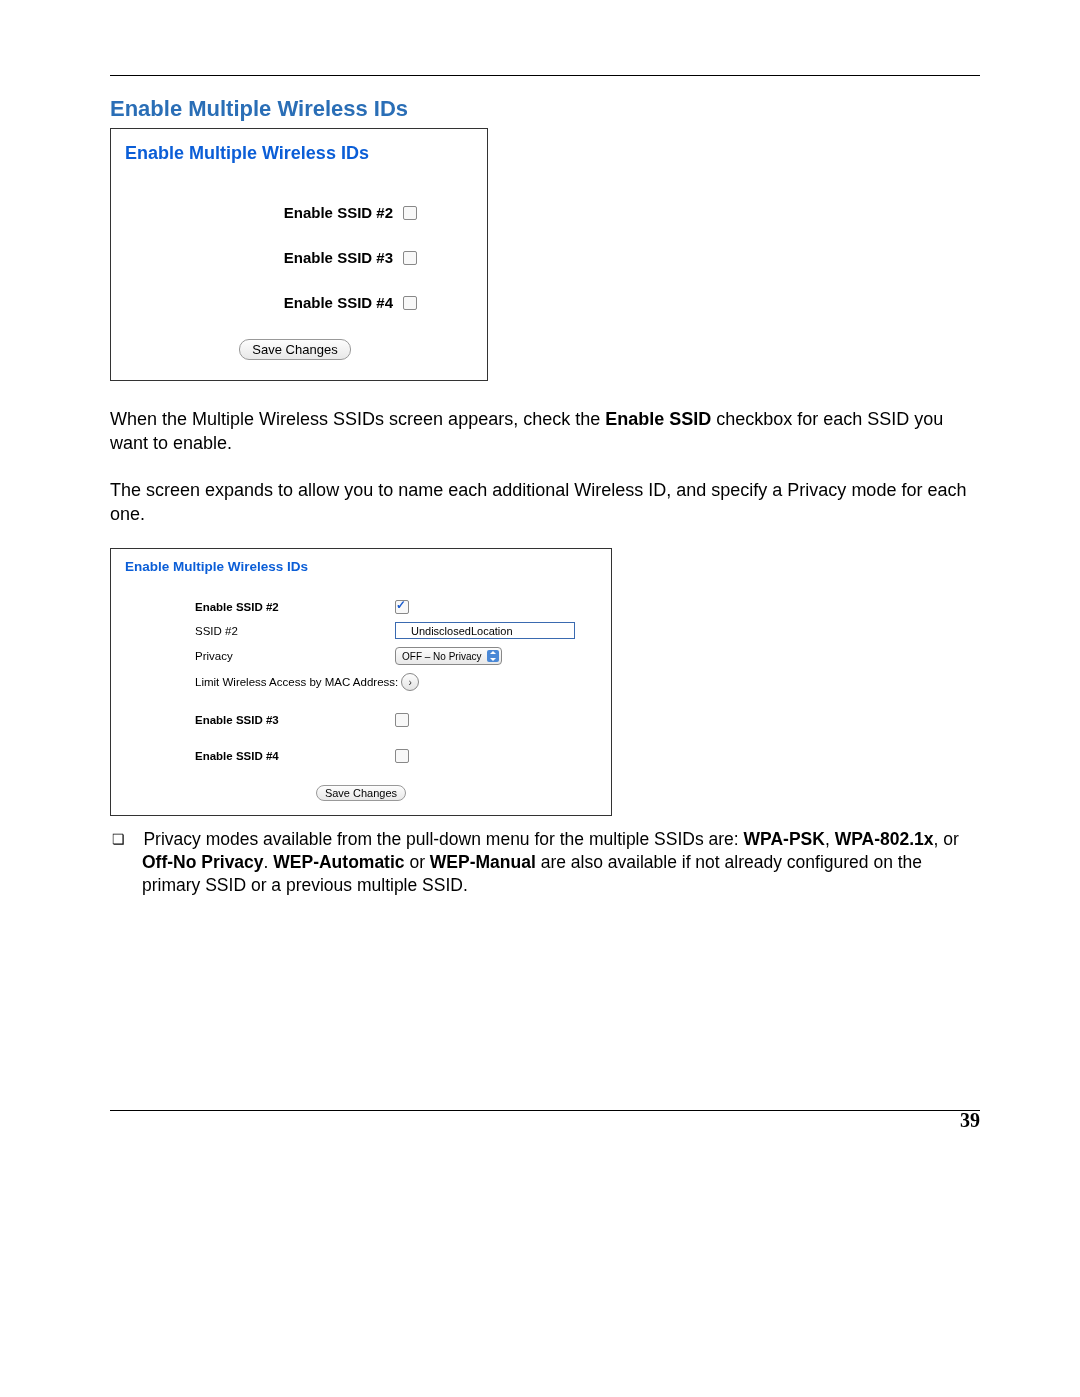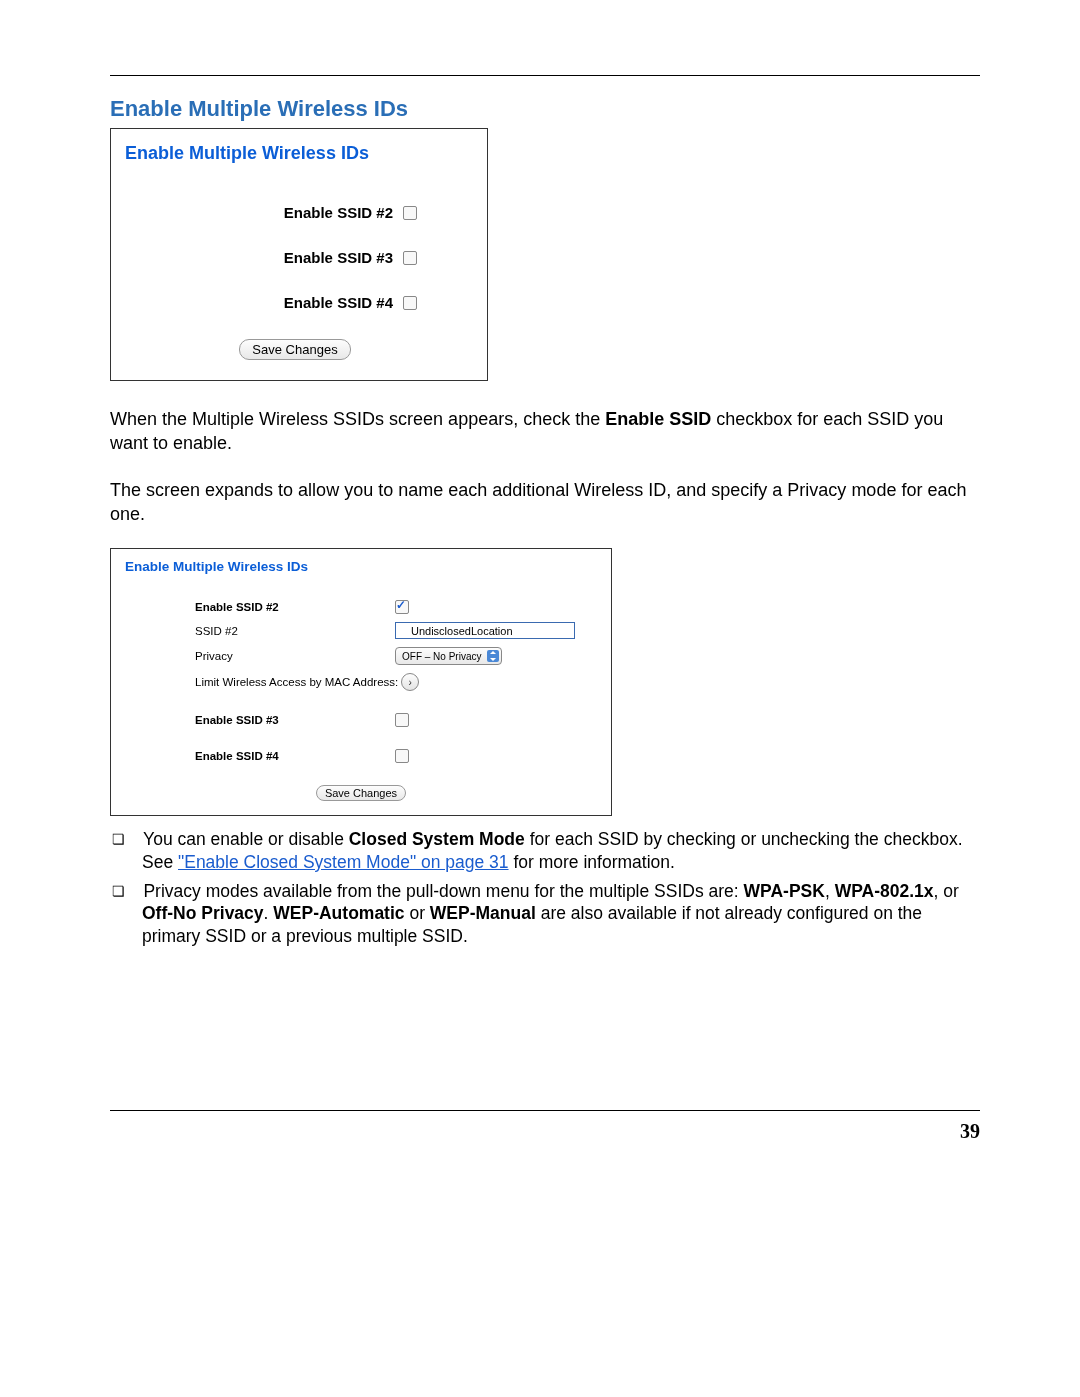--- a/index.html
+++ b/index.html
@@ -208,21 +208,21 @@
   .bottom-rule {
     position: absolute;
     left: 110px;
     right: 100px;
     bottom: 62px;
     border-top: 1px solid #000;
   }
   .page-num {
     position: absolute;
     right: 100px;
-    bottom: 30px;
+    bottom: 41px;
     font-size: 20px;
     font-weight: bold;
     font-family: "Times New Roman", serif;
   }
 </style>
 </head>
 <body>
 
 <div class="page">
   <div class="top-rule"></div>
@@ -288,22 +288,19 @@
     <div class="panel2-row bold-row">
       <span class="lbl">Enable SSID #4</span>
       <span class="chk"></span>
     </div>
 
     <button class="save-btn2">Save Changes</button>
   </div>
 
   <ul class="notes">
     <li>
-      <span>You can enable or disable </span><span class="bold">Closed System Mode</span><span> for each SSID by checking or unchecking the checkbox. See </span><a href="#" class="link">"Enable Closed System Mode" on page 31</a><span> for more information.</span>
-    </li>
-    <li>
       <span>Privacy modes available from the pull-down menu for the multiple SSIDs are: </span><span class="bold">WPA-PSK</span><span>, </span><span class="bold">WPA-802.1x</span><span>, or </span><span class="bold">Off-No Privacy</span><span>. </span><span class="bold">WEP-Automatic</span><span> or </span><span class="bold">WEP-Manual</span><span> are also available if not already configured on the primary SSID or a previous multiple SSID.</span>
     </li>
   </ul>
 
   <div class="bottom-rule"></div>
   <div class="page-num">39</div>
 </div>
 
 </body></html>

